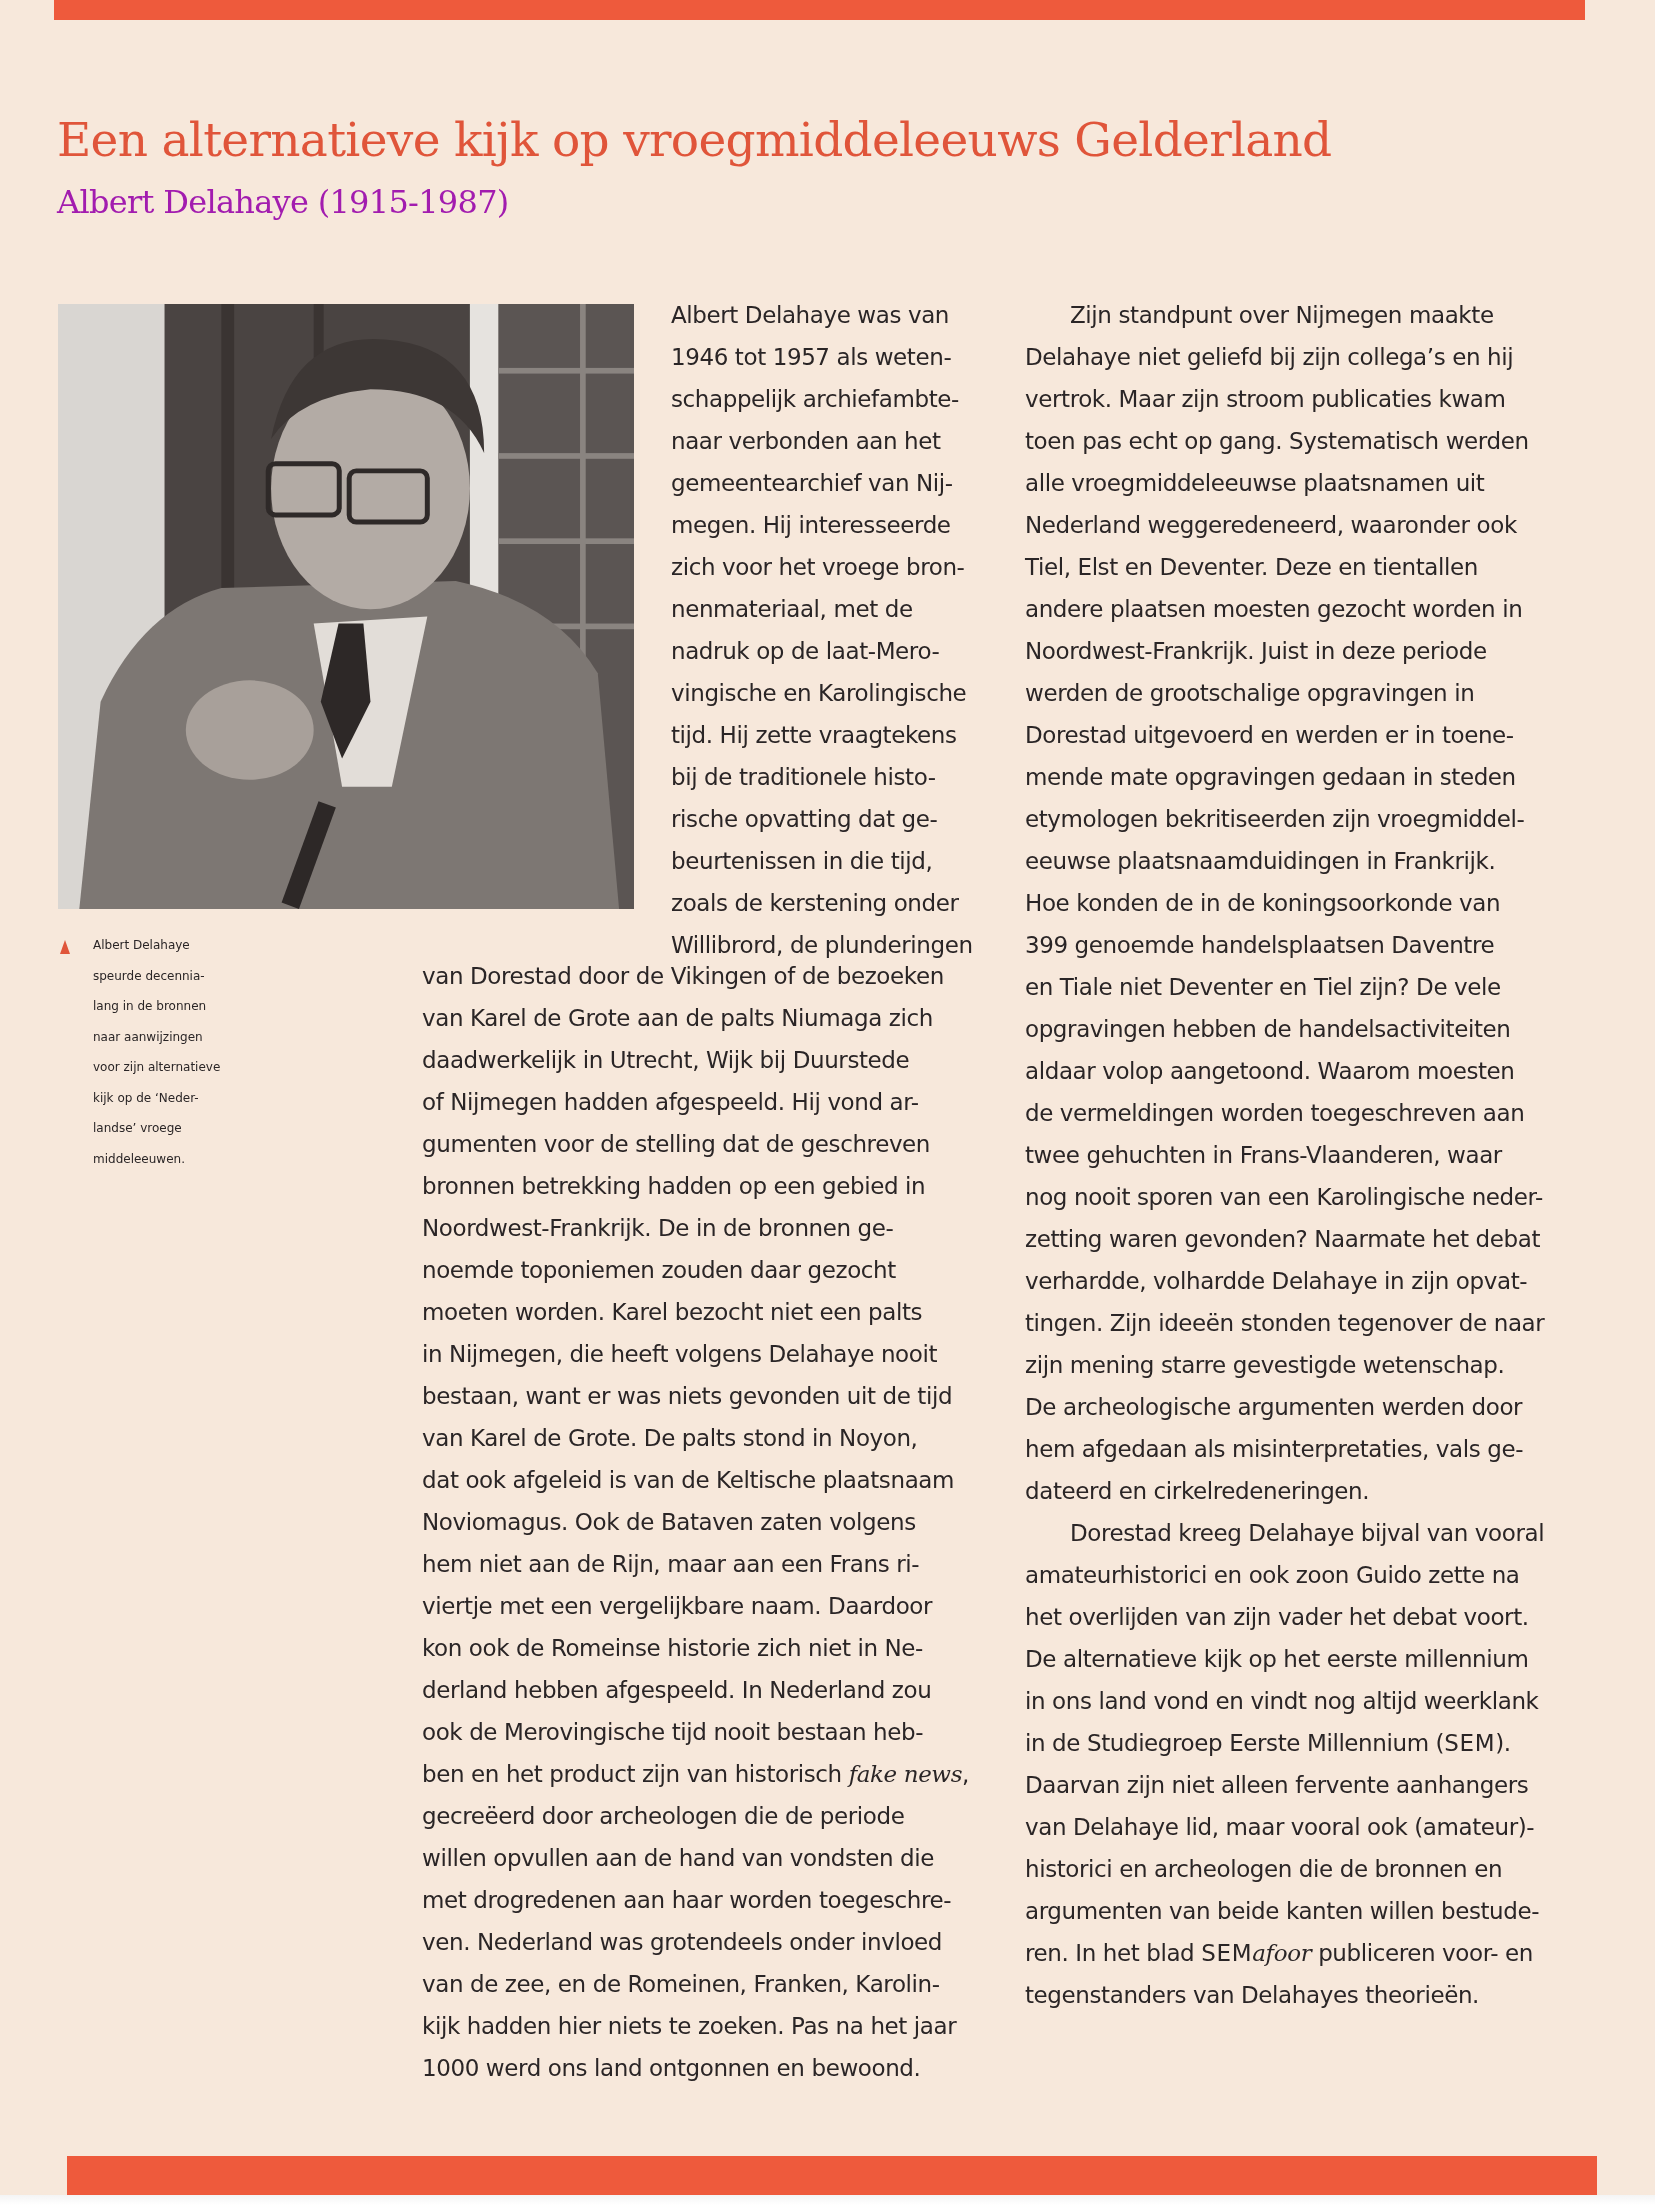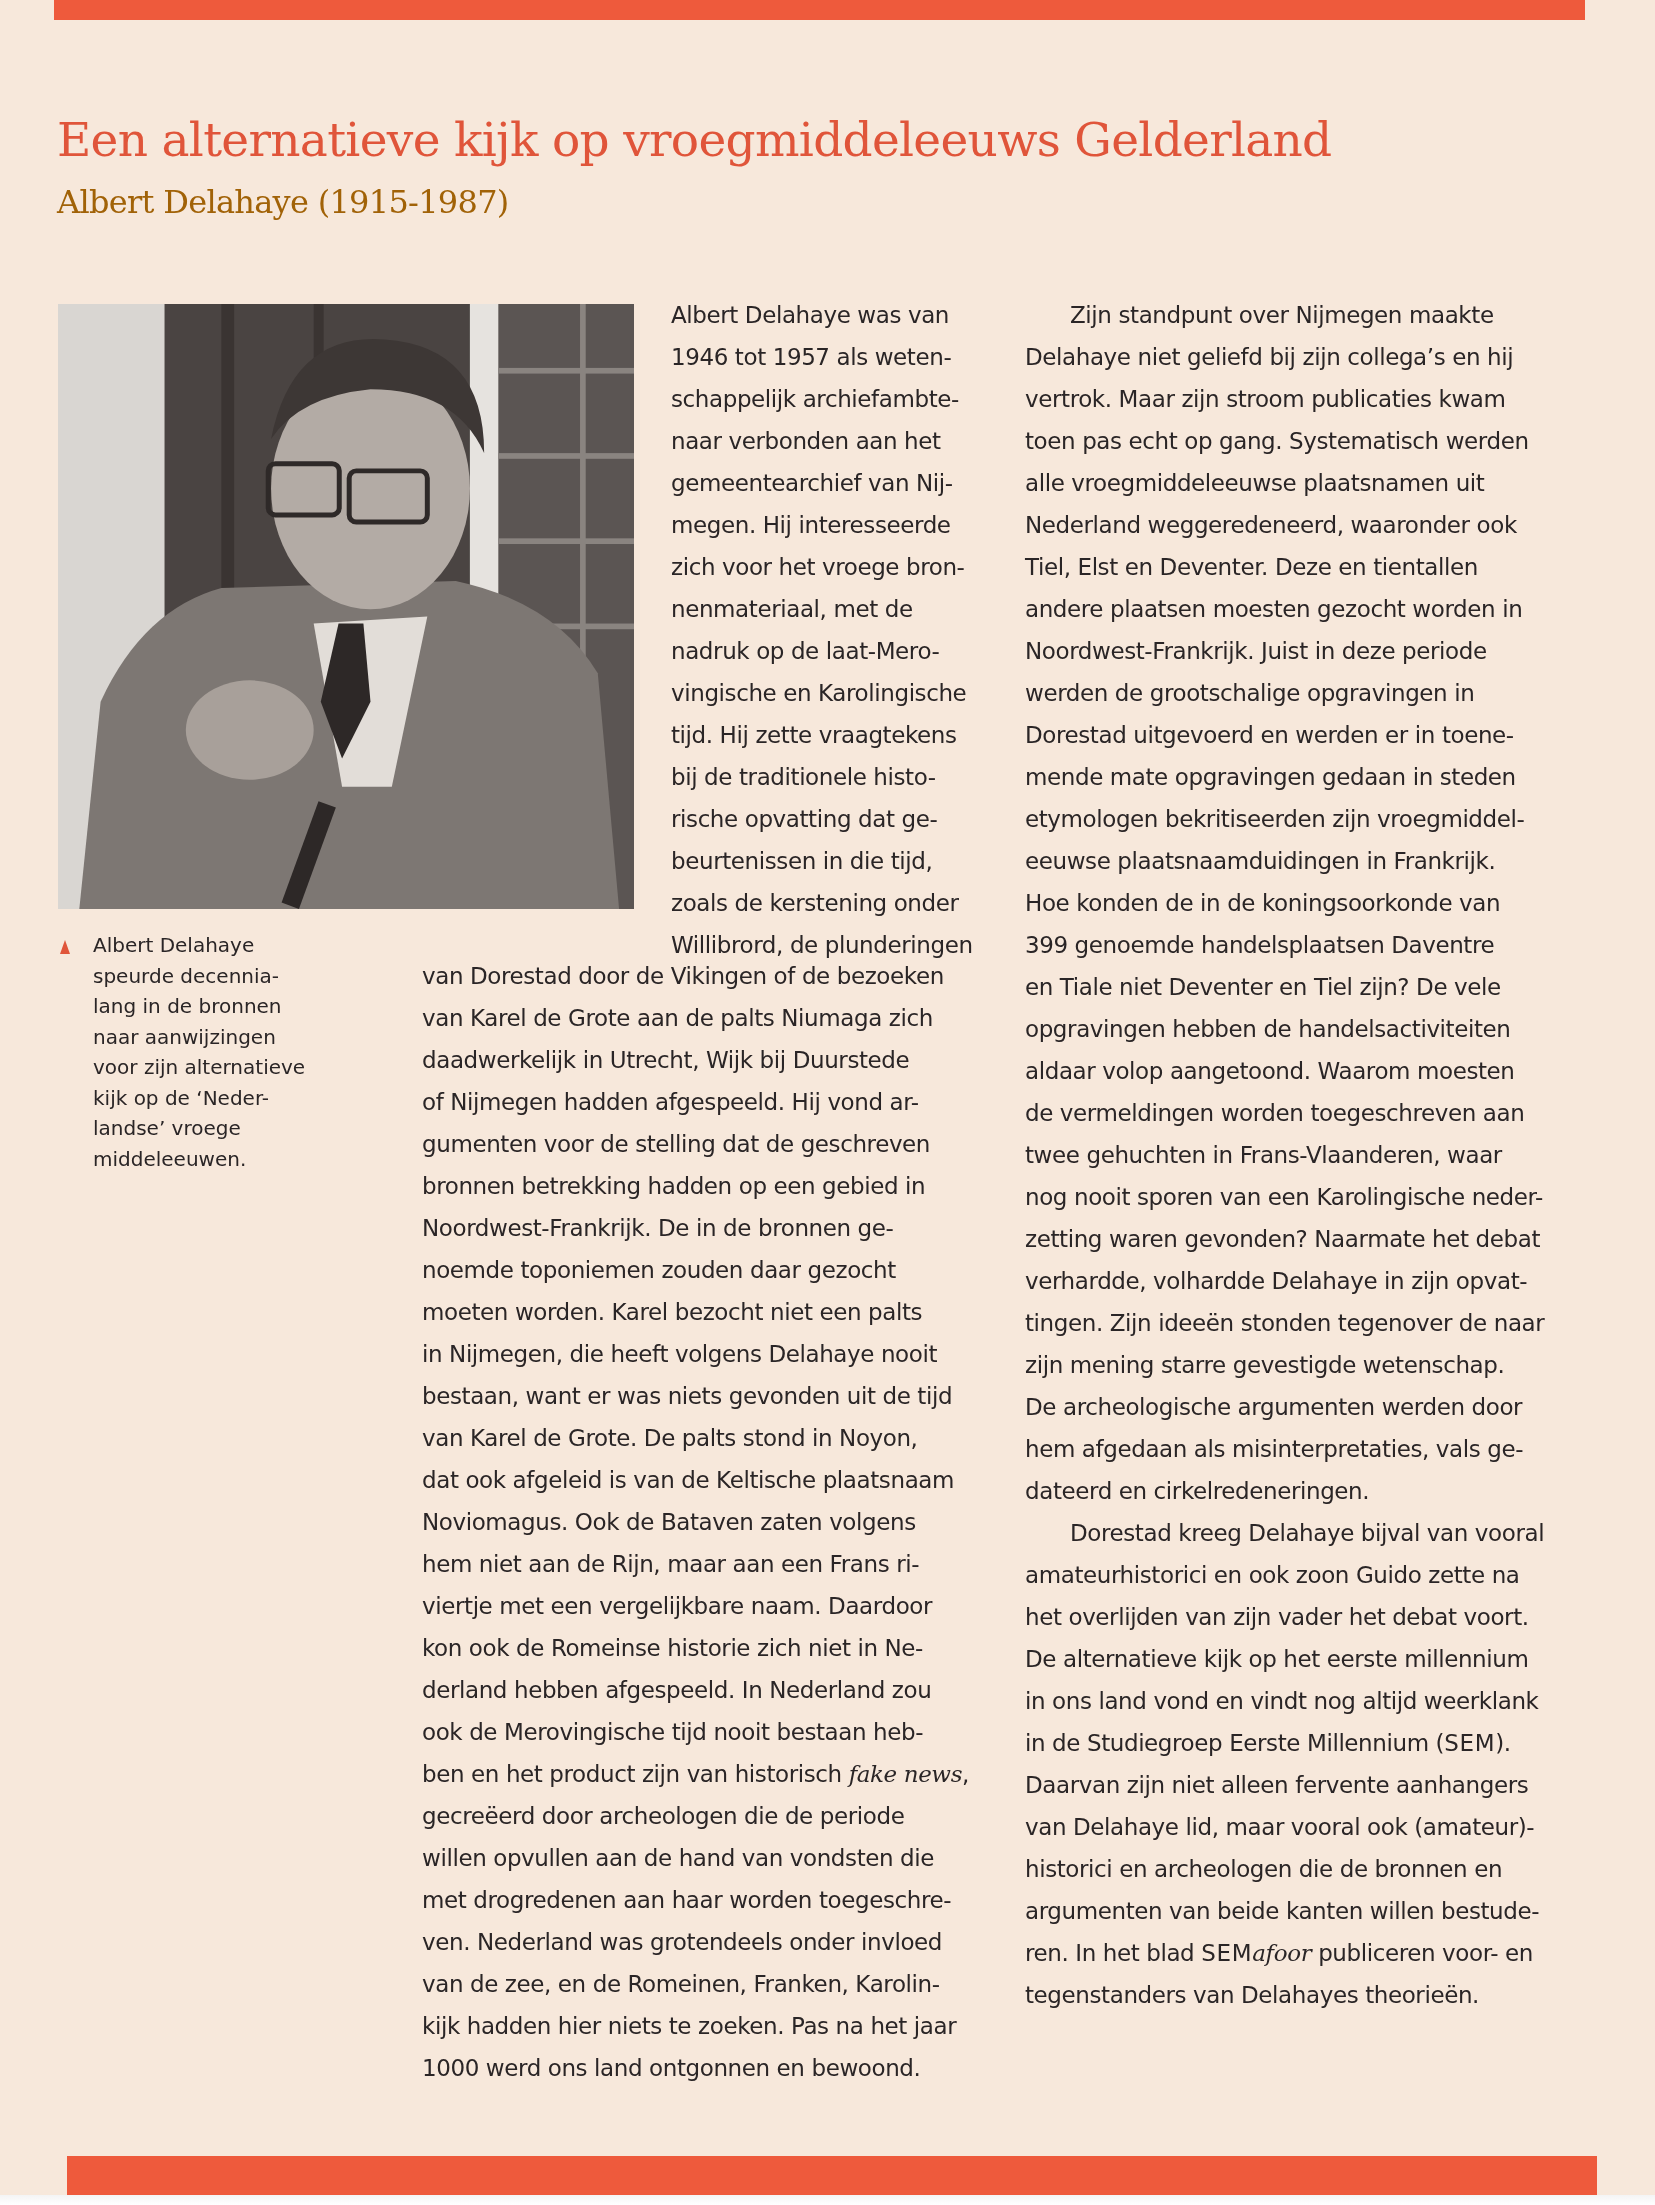--- a/index.html
+++ b/index.html
@@ -20,38 +20,38 @@
     }
     .title {
       position: absolute; left: 57px; top: 112px; margin: 0;
       font-family: "DejaVu Serif", serif; font-weight: normal;
       font-size: 47px; color: #e0553a; letter-spacing: -0.7px;
       white-space: nowrap;
     }
     .subtitle {
       position: absolute; left: 57px; top: 183px; margin: 0;
       font-family: "DejaVu Serif", serif; font-weight: normal;
-      font-size: 32px; color: #a16207; letter-spacing: -0.7px;
+      font-size: 32px; color: #a21caf; letter-spacing: -0.7px;
       white-space: nowrap;
     }
     .photo {
       position: absolute; left: 58px; top: 304px; width: 576px; height: 605px;
       background: #cfcac4; overflow: hidden;
     }
     .photo svg { width: 100%; height: 100%; display: block; }
     .caption {
       position: absolute; left: 60px; top: 930px; width: 270px;
     }
     .caption-marker {
       position: absolute; left: 0; top: 10px; width: 0; height: 0;
       border-left: 5px solid transparent; border-right: 5px solid transparent;
       border-bottom: 14px solid #e0553a;
     }
     .caption-text {
-      margin-left: 33px; font-size: 20px; line-height: 30.5px;
+      margin-left: 33px; font-size: 12px; line-height: 30.5px;
       white-space: pre-line; font-family: "DejaVu Sans", sans-serif;
       color: #2a2526;
     }
     .col-lines {
       position: absolute; margin: 0; padding: 0; list-style: none;
       font-family: "DejaVu Sans", sans-serif; color: #2a2526;
     }
     .col-lines li {
       height: 42px; line-height: 42px; white-space: nowrap;
       font-size: 23px; letter-spacing: -0.4px;

